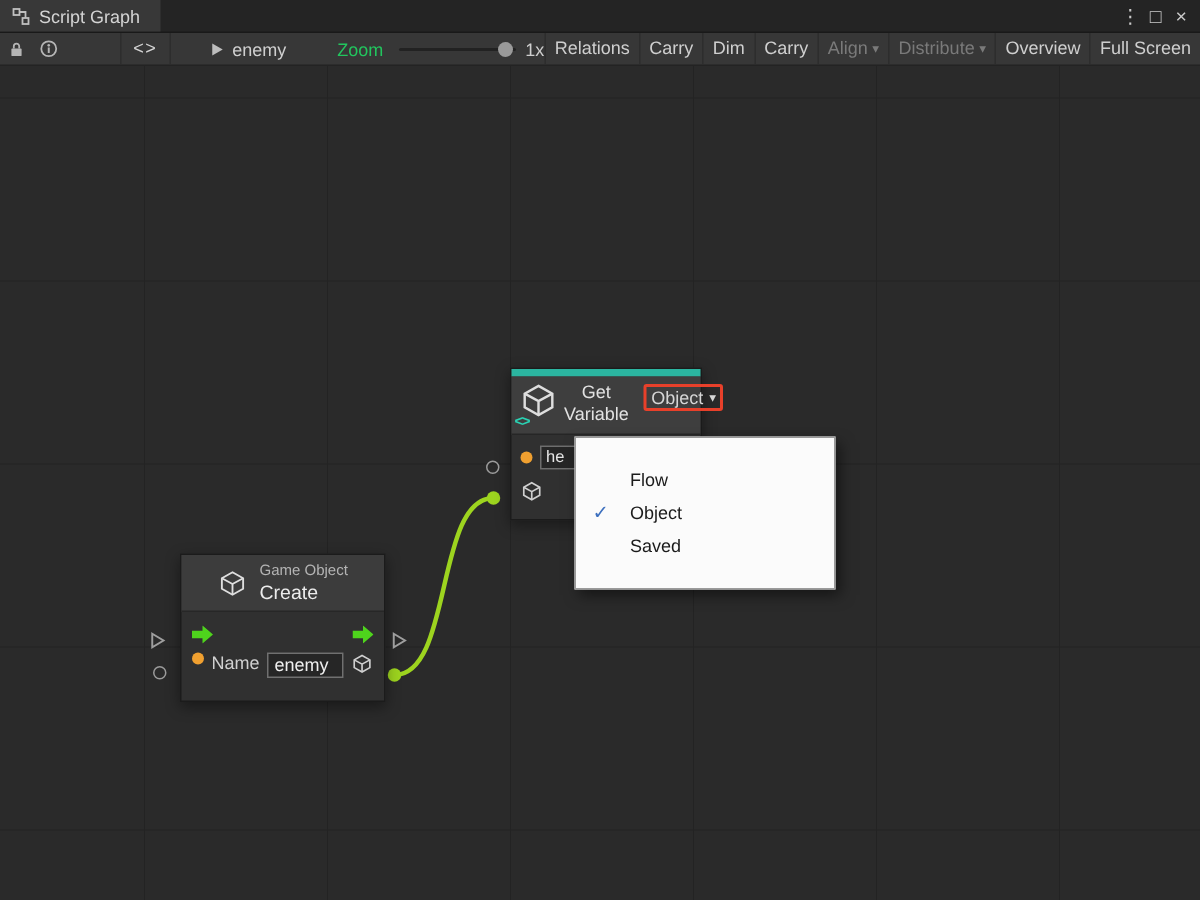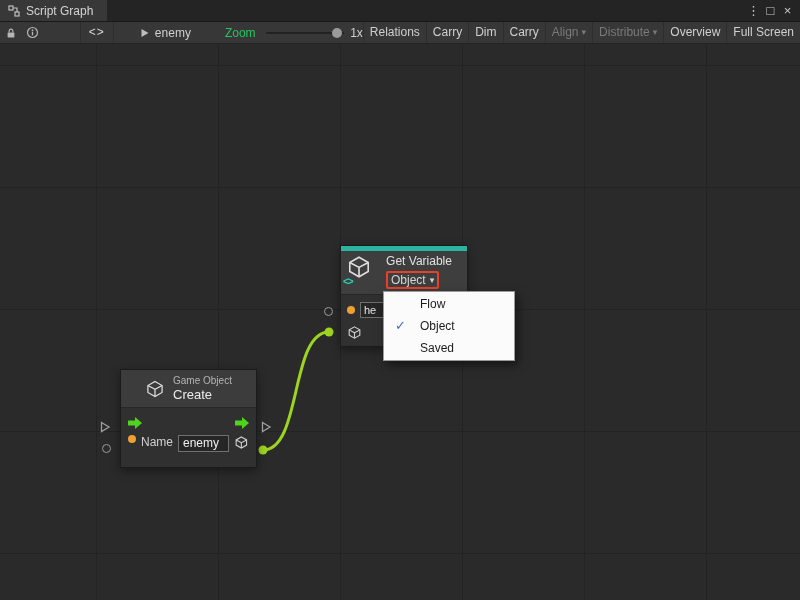--- a/index.html
+++ b/index.html
@@ -40,21 +40,21 @@
 
   
   .node{position:absolute;border:1px solid #1b1b1b;background:#303030;
     box-shadow:0 3px 9px rgba(0,0,0,.4);z-index:2;}
   
   .gv{left:340px;top:201px;width:128px;height:102px;}
   .gv-accent{height:5px;background:#2bb5a0;}
   .gv-header{background:#3e3e3e;padding:3px 5px 5px;display:flex;gap:4px;border-bottom:1px solid #262626;}
   .cube-wrap{position:relative;width:26px;height:30px;flex:none;}
   .code-glyph{position:absolute;left:-3px;bottom:-3px;color:#2ad3b4;font-size:10px;font-weight:bold;letter-spacing:-1px;}
-  .gv-col{flex:1;display:flex;flex-direction:column;}
+  .gv-col{flex:1;display:flex;flex-direction:row;}
   .gv-title{font-size:12px;color:#e2e2e2;line-height:15px;text-align:center;}
   .kind-dropdown{margin-top:2px;margin-left:10px;align-self:flex-start;border:2px solid #e8402a;
     border-radius:2px;padding:0 3px;font-size:12px;color:#d6d6d6;display:flex;gap:4px;align-items:center;line-height:14px;}
   .gv-body{padding:6px 6px 4px;display:flex;flex-direction:column;gap:4px;}
   .port-row{display:flex;align-items:center;gap:5px;height:18px;}
   .dot{width:8px;height:8px;border-radius:50%;background:#f0a030;flex:none;}
   .mini-field{background:#262626;border:1px solid #6e6e6e;color:#e6e6e6;font-size:11px;
     height:16px;line-height:14px;padding:0 3px;min-width:58px;}
 
   
@@ -66,22 +66,22 @@
   .name-row{display:flex;align-items:flex-start;gap:5px;padding:3px 7px;}
   .name-label{font-size:12px;color:#d0d0d0;}
   .name-field{background:#262626;border:1px solid #707070;color:#efefef;font-size:12px;
     height:17px;line-height:15px;padding:0 4px;width:52px;}
 
   
   .port{position:absolute;z-index:3;}
   .circle-port{width:9px;height:9px;border:1px solid #9b9b9b;border-radius:50%;}
 
   
-  .menu{position:absolute;left:383px;top:247px;width:132px;background:#fbfbfb;
-    border:1px solid #9a9a9a;box-shadow:3px 4px 9px rgba(0,0,0,.5);padding:1px 0;z-index:10;}
+  .menu{position:absolute;left:383px;top:247px;width:174px;background:#fbfbfb;
+    border:1px solid #9a9a9a;box-shadow:3px 4px 9px rgba(0,0,0,.5);padding:17px 0;z-index:10;}
   .menu-item{position:relative;height:22px;line-height:22px;padding-left:36px;font-size:12px;color:#1b1b1b;}
   .check{position:absolute;left:11px;top:0;color:#3c6fbe;font-size:13px;}
 </style>
 </head>
 <body>
 
 <div class="window">
 
   <div class="titlebar">
     <div class="tab">

